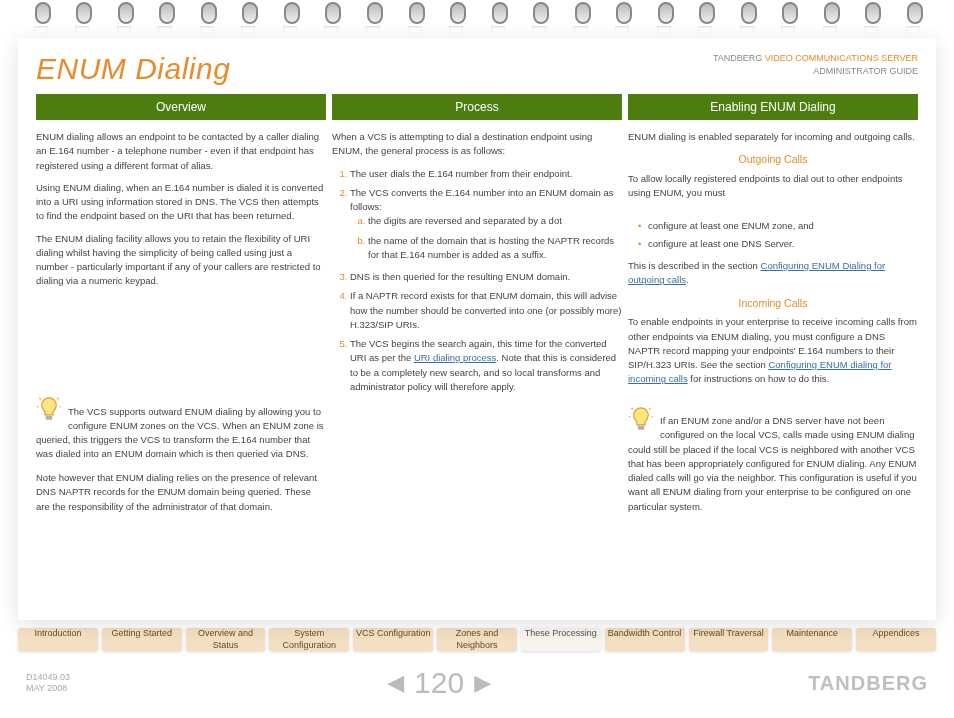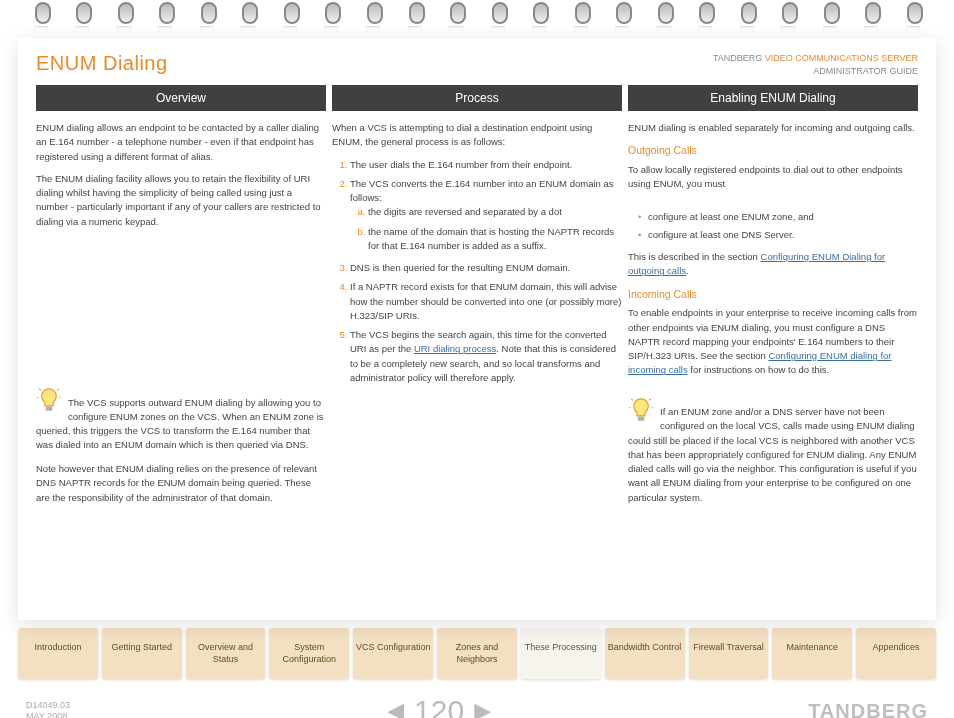--- a/index.html
+++ b/index.html
@@ -52,43 +52,44 @@
     position: relative;
   }
   .header-row {
     display: flex;
     justify-content: space-between;
     align-items: flex-start;
     margin-bottom: 8px;
   }
   .title {
     color: #e98b2a;
-    font-size: 20px;
+    font-size: 30px;
     font-weight: 400;
     letter-spacing: .5px;
+    font-style: italic;
   }
   .doc-meta {
     text-align: right;
     font-size: 9px;
     color: #888;
     line-height: 1.4;
     margin-left: 30px;
   }
   .doc-meta .brand { color: #e98b2a; }
   .columns {
     display: flex;
     gap: 6px;
   }
   .col {
     flex: 1;
     display: flex;
     flex-direction: column;
   }
   .col-header {
-    background: #404040;
+    background: #4d7c0f;
     color: #fff;
     font-size: 12px;
     text-align: center;
     padding: 6px 0;
     margin-bottom: 10px;
   }
   .body-text {
     font-size: 9.5px;
     line-height: 1.5;
     color: #444;
@@ -97,21 +98,21 @@
   .body-text ol { margin: 0 0 8px; padding-left: 18px; }
   .body-text ol > li { margin-bottom: 5px; }
   .body-text ol > li::marker { color: #e98b2a; }
   .sublist { list-style: lower-alpha; padding-left: 16px; margin: 4px 0; }
   .sublist li::marker { color: #e98b2a; }
   .bullets { list-style: none; padding-left: 10px; margin: 18px 0 8px; }
   .bullets li { position: relative; padding-left: 10px; margin-bottom: 4px; }
   .bullets li::before {
     content: "•"; color: #e98b2a; position: absolute; left: 0;
   }
-  .sub-h { color: #e98b2a; font-size: 10.5px; margin: 6px 0 4px; }
+  .sub-h { color: #e98b2a; font-size: 10.5px; margin: 6px 0 4px; text-align: center; }
   a.link { color: #3a6ea5; text-decoration: underline; }
   .tip-box {
     margin-top: auto;
     font-size: 9.5px;
     line-height: 1.5;
     color: #444;
     padding-top: 10px;
   }
   .tip-icon {
     float: left;
@@ -124,21 +125,21 @@
     gap: 4px;
     margin: 8px 18px 2px;
   }
   .tab {
     flex: 1;
     background: #f3dfc2;
     border-radius: 3px;
     font-size: 9px;
     color: #6a4b1e;
     text-align: center;
-    padding: 14px 2px;
+    padding: 0 2px;
     line-height: 1.3;
     cursor: pointer;
     box-shadow: 0 1px 3px rgba(0,0,0,.15);
   }
   .tab.active {
     background: #f7f4ee;
     color: #555;
   }
   .footer {
     display: flex;
@@ -202,20 +203,21 @@
       <span>ADMINISTRATOR GUIDE</span>
     </div>
   </div>
 
   <div class="columns">
 
     <div class="col">
       <div class="col-header">Overview</div>
       <div class="body-text">
         <p>ENUM dialing allows an endpoint to be contacted by a caller dialing an E.164 number - a telephone number - even if that endpoint has registered using a different format of alias.</p>
+        <p>Using ENUM dialing, when an E.164 number is dialed it is converted into a URI using information stored in DNS.  The VCS then attempts to find the endpoint based on the URI that has been returned.</p>
         <p>The ENUM dialing facility allows you to retain the flexibility of URI dialing whilst having the simplicity of being called using just a number - particularly important if any of your callers are restricted to dialing via a numeric keypad.</p>
       </div>
       <div class="tip-box">
         <svg class="tip-icon" viewBox="0 0 32 36">
             <path d="M16 3c-5 0-9 4-9 9 0 3 2 6 4 8v4h10v-4c2-2 4-5 4-8 0-5-4-9-9-9z" fill="#ffe680" stroke="#e0a030" stroke-width="1.5"></path>
             <rect x="12" y="25" width="8" height="5" rx="1" fill="#b0b0b0"></rect>
             <path d="M16 1v-0 M6 5l-2-2 M26 5l2-2 M3 14h-2 M29 14h2" stroke="#e0a030" stroke-width="1.5"></path>
           </svg>
         <p>The VCS supports outward ENUM dialing by allowing you to configure ENUM zones on the VCS.  When an ENUM zone is queried, this triggers the VCS to transform the E.164 number that was dialed into an ENUM domain which is then queried via DNS.</p>
         <p>Note however that ENUM dialing relies on the presence of relevant DNS NAPTR records for the ENUM domain being queried.  These are the responsibility of the administrator of that domain.</p>

